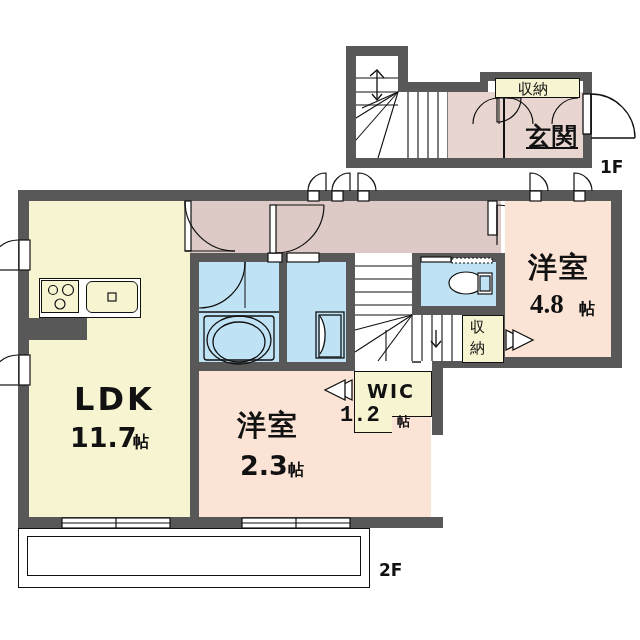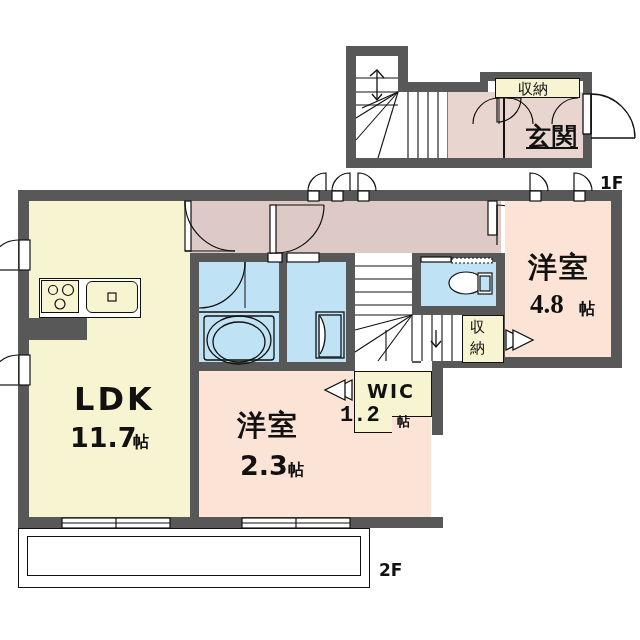--- a/index.html
+++ b/index.html
@@ -81,21 +81,21 @@
     <g stroke="#111" stroke-width="1.3" fill="none">
       <rect x="583" y="94" width="8" height="40" fill="#fff"></rect>
       <path d="M591 94 A44 44 0 0 1 635 138"></path>
       <line x1="591" y1="94" x2="591" y2="134"></line>
       <line x1="635" y1="138" x2="591" y2="138"></line>
     </g>
   </svg>
 
   <div class="lbl lbl-main" style="left:526px;top:124px;font-size:25px;text-decoration:underline;">玄関</div>
 
-  <div class="lbl lbl-floor" style="left:600px;top:159px;margin-top:16px;">1F</div>
+  <div class="lbl lbl-floor" style="left:600px;top:159px;">1F</div>
 
   <div class="wall" style="left:18px;top:190px;width:604px;height:11px;"></div>
   <div class="wall" style="left:18px;top:190px;width:11px;height:338px;"></div>
   <div class="wall" style="left:611px;top:190px;width:11px;height:178px;"></div>
   <div class="wall" style="left:432px;top:357px;width:190px;height:11px;"></div>
   <div class="wall" style="left:432px;top:357px;width:11px;height:78px;"></div>
   <div class="wall" style="left:18px;top:517px;width:425px;height:11px;"></div>
 
   <div class="room" style="left:29px;top:201px;width:161px;height:316px;background:#f7f4d2;"></div>
 

